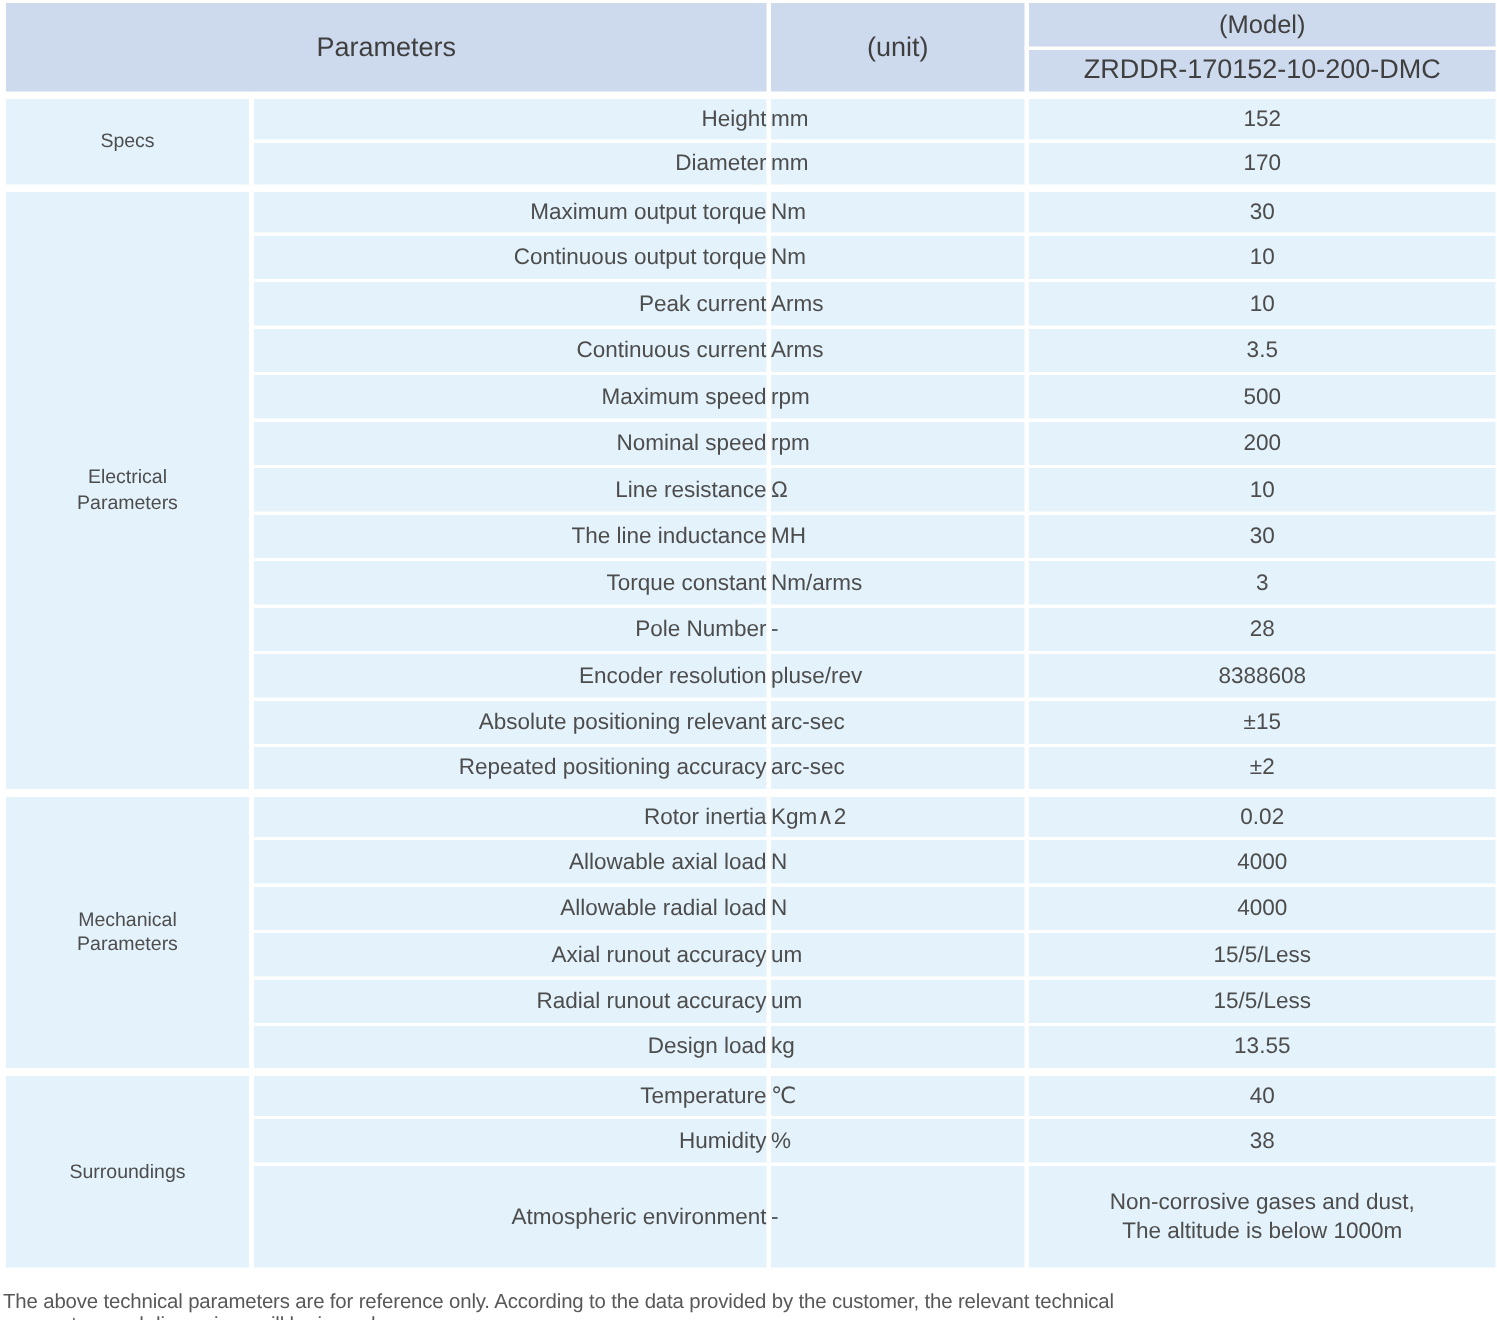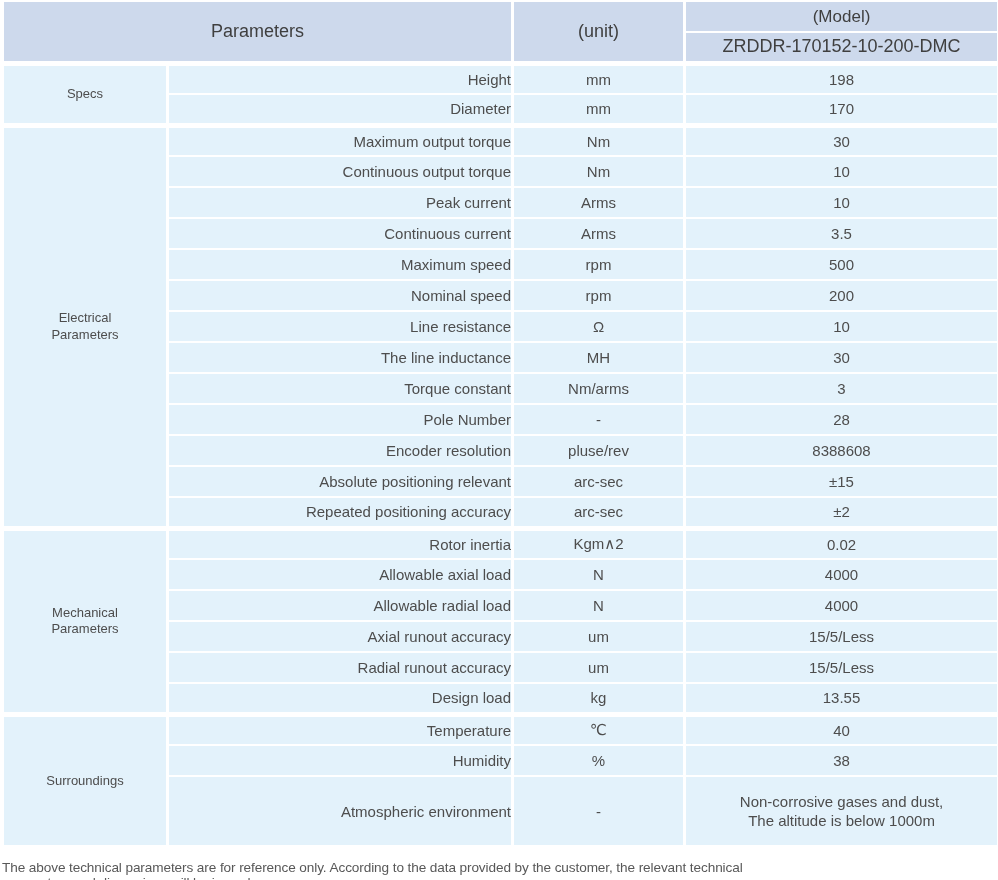--- a/index.html
+++ b/index.html
@@ -58,21 +58,21 @@
   td.group-cell {
     text-align: center;
     white-space: pre-line;
     line-height: 1.25;
     font-size: 13px;
   }
   td.param-cell {
     text-align: right;
     padding-left: 24px;
   }
-  td.unit-cell { text-align: center; }
+  td.unit-cell { }
   td.value-cell {
     text-align: center;
     white-space: pre-line;
     line-height: 1.3;
   }
   .footer-note {
     margin-top: 13px;
     padding-left: 2px;
     font-size: 13.6px;
     color: #585858;
@@ -99,21 +99,21 @@
       <tr class="hdr-row">
         <th class="hdr-model-value">ZRDDR-170152-10-200-DMC</th>
       </tr>
     </thead>
     <tbody id="table-body">
 
     <tr class="body-row group-start">
           <td class="group-cell" rowspan="2">Specs</td>
           <td class="param-cell">Height</td>
           <td class="unit-cell">mm</td>
-          <td class="value-cell">198</td>
+          <td class="value-cell">152</td>
         </tr>
         <tr class="body-row">
           <td class="param-cell">Diameter</td>
           <td class="unit-cell">mm</td>
           <td class="value-cell">170</td>
         </tr>
         <tr class="body-row group-start">
           <td class="group-cell" rowspan="13">Electrical
 Parameters</td>
           <td class="param-cell">Maximum output torque</td>

